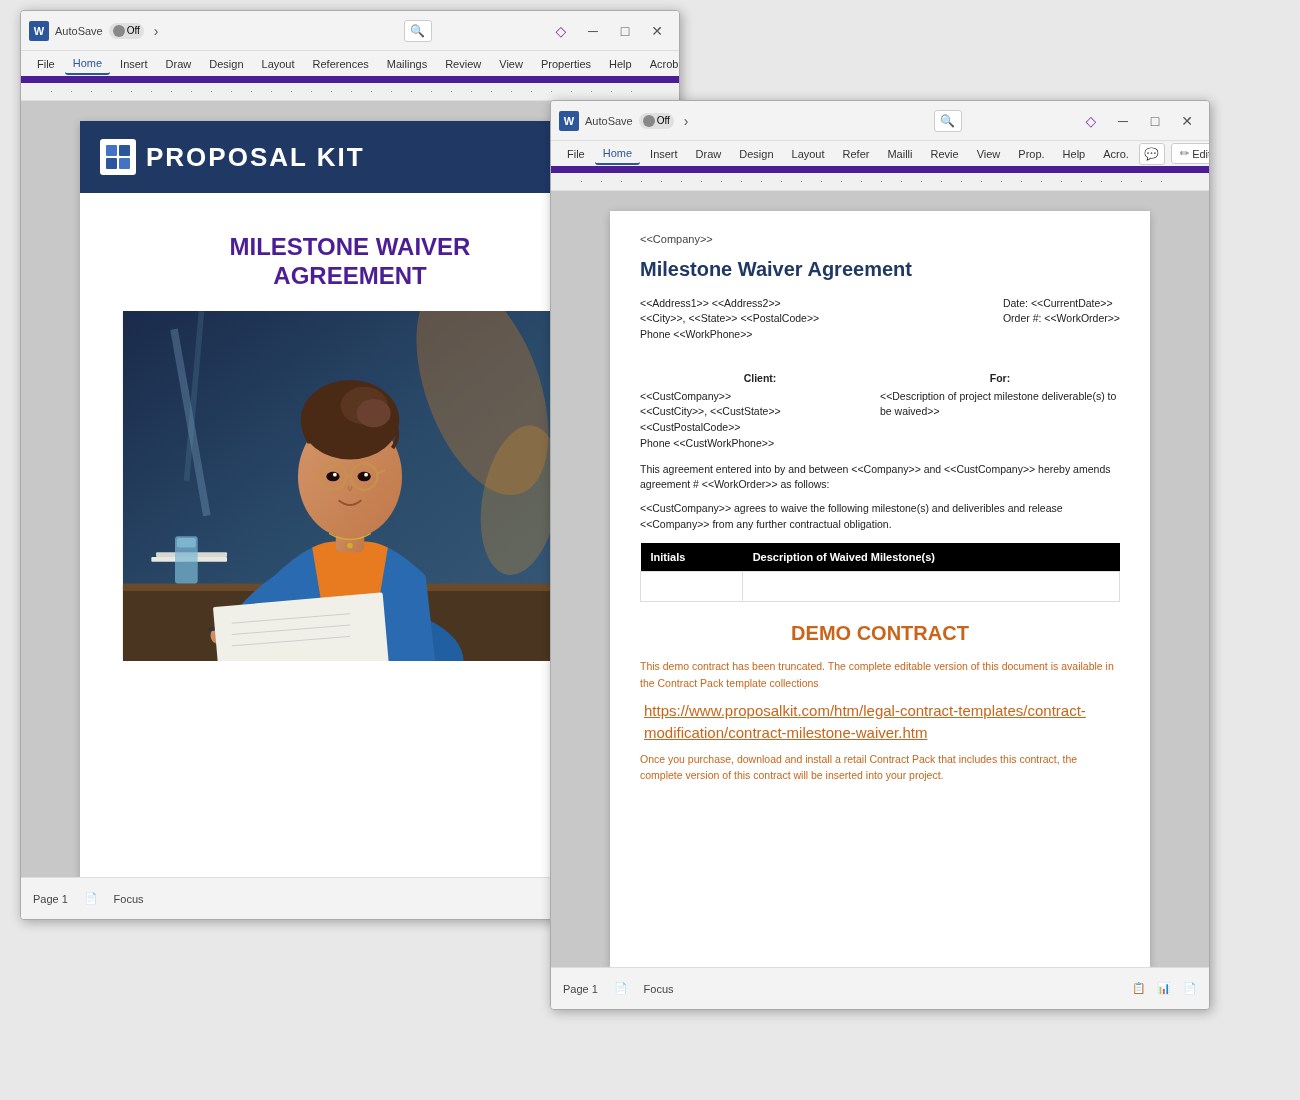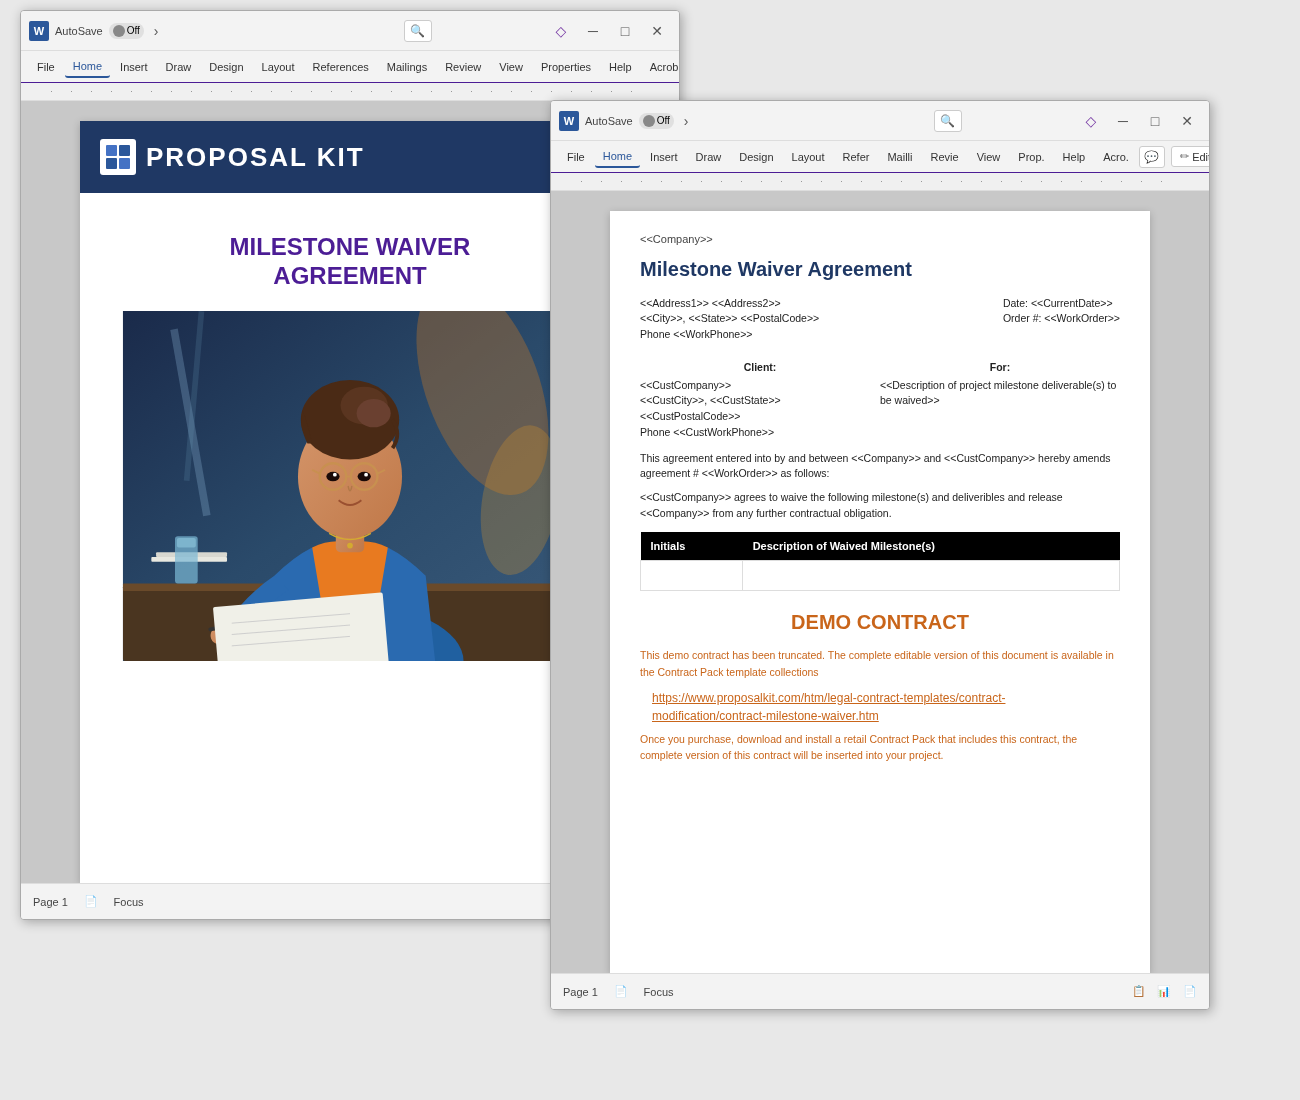--- a/index.html
+++ b/index.html
@@ -140,21 +140,21 @@
       border-radius: 3px;
     }
 
     .designer-icon {
       color: #7030a0;
     }
 
     
     .ribbon {
       background: #f3f3f3;
-      border-bottom: 1px solid #4c1d95;
+      border-bottom: 7px solid #4c1d95;
       padding: 0 8px;
       display: flex;
       align-items: center;
       height: 32px;
       flex-shrink: 0;
       gap: 2px;
     }
 
     .ribbon-tab {
       padding: 4px 8px;
@@ -236,21 +236,21 @@
       width: 100%;
       max-width: 540px;
       flex: 1;
       box-shadow: 0 2px 8px rgba(0,0,0,0.2);
       overflow: hidden;
       position: relative;
     }
 
     
     .status-bar {
-      height: 36px;
+      height: 42px;
       background: #f3f3f3;
       border-top: 1px solid #ddd;
       display: flex;
       align-items: center;
       padding: 0 12px;
       flex-shrink: 0;
       font-size: 11px;
       color: #444;
       gap: 16px;
     }
@@ -347,21 +347,21 @@
     .inner-title {
       color: #1f3864;
       font-size: 20px;
       font-weight: bold;
       margin-bottom: 12px;
     }
 
     .inner-address-row {
       display: flex;
       justify-content: space-between;
-      margin-bottom: 17px;
+      margin-bottom: 28px;
       gap: 34px;
     }
 
     .inner-client-for {
       display: flex;
       justify-content: space-between;
       margin-bottom: 10px;
     }
 
     .inner-client-col { flex: 1; }
@@ -408,24 +408,24 @@
 
     .demo-text {
       color: #c9651a;
       font-size: 10.5px;
       line-height: 1.6;
       margin-bottom: 8px;
     }
 
     .demo-link {
       color: #c9651a;
-      font-size: 12px;
+      font-size: 15px;
       text-decoration: underline;
       display: block;
-      margin: 6px 12px;
+      margin: 6px 4px;
     }
   </style>
 </head>
 <body>
 
 <div class="word-window window-back">
 
   <div class="title-bar">
     <div class="title-bar-left">
       <div class="word-icon">W</div>

